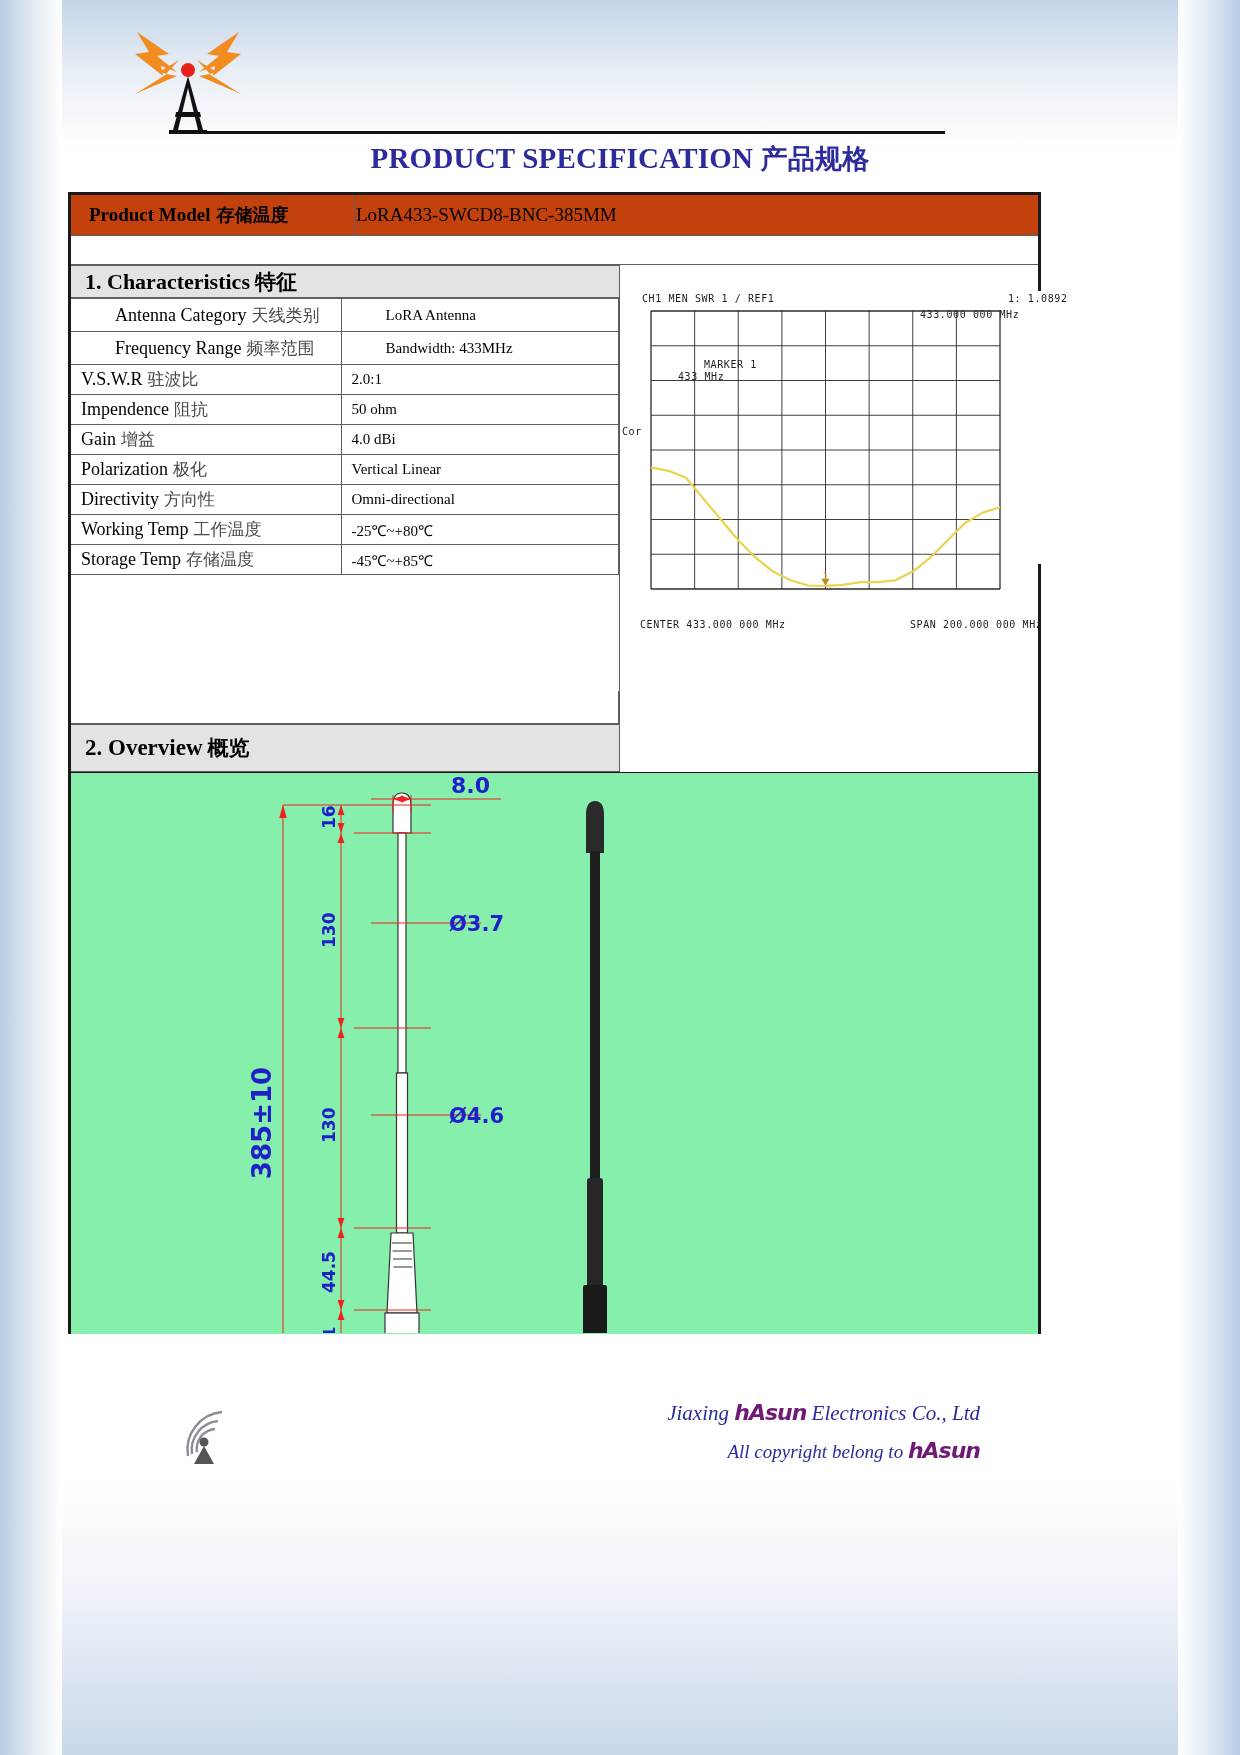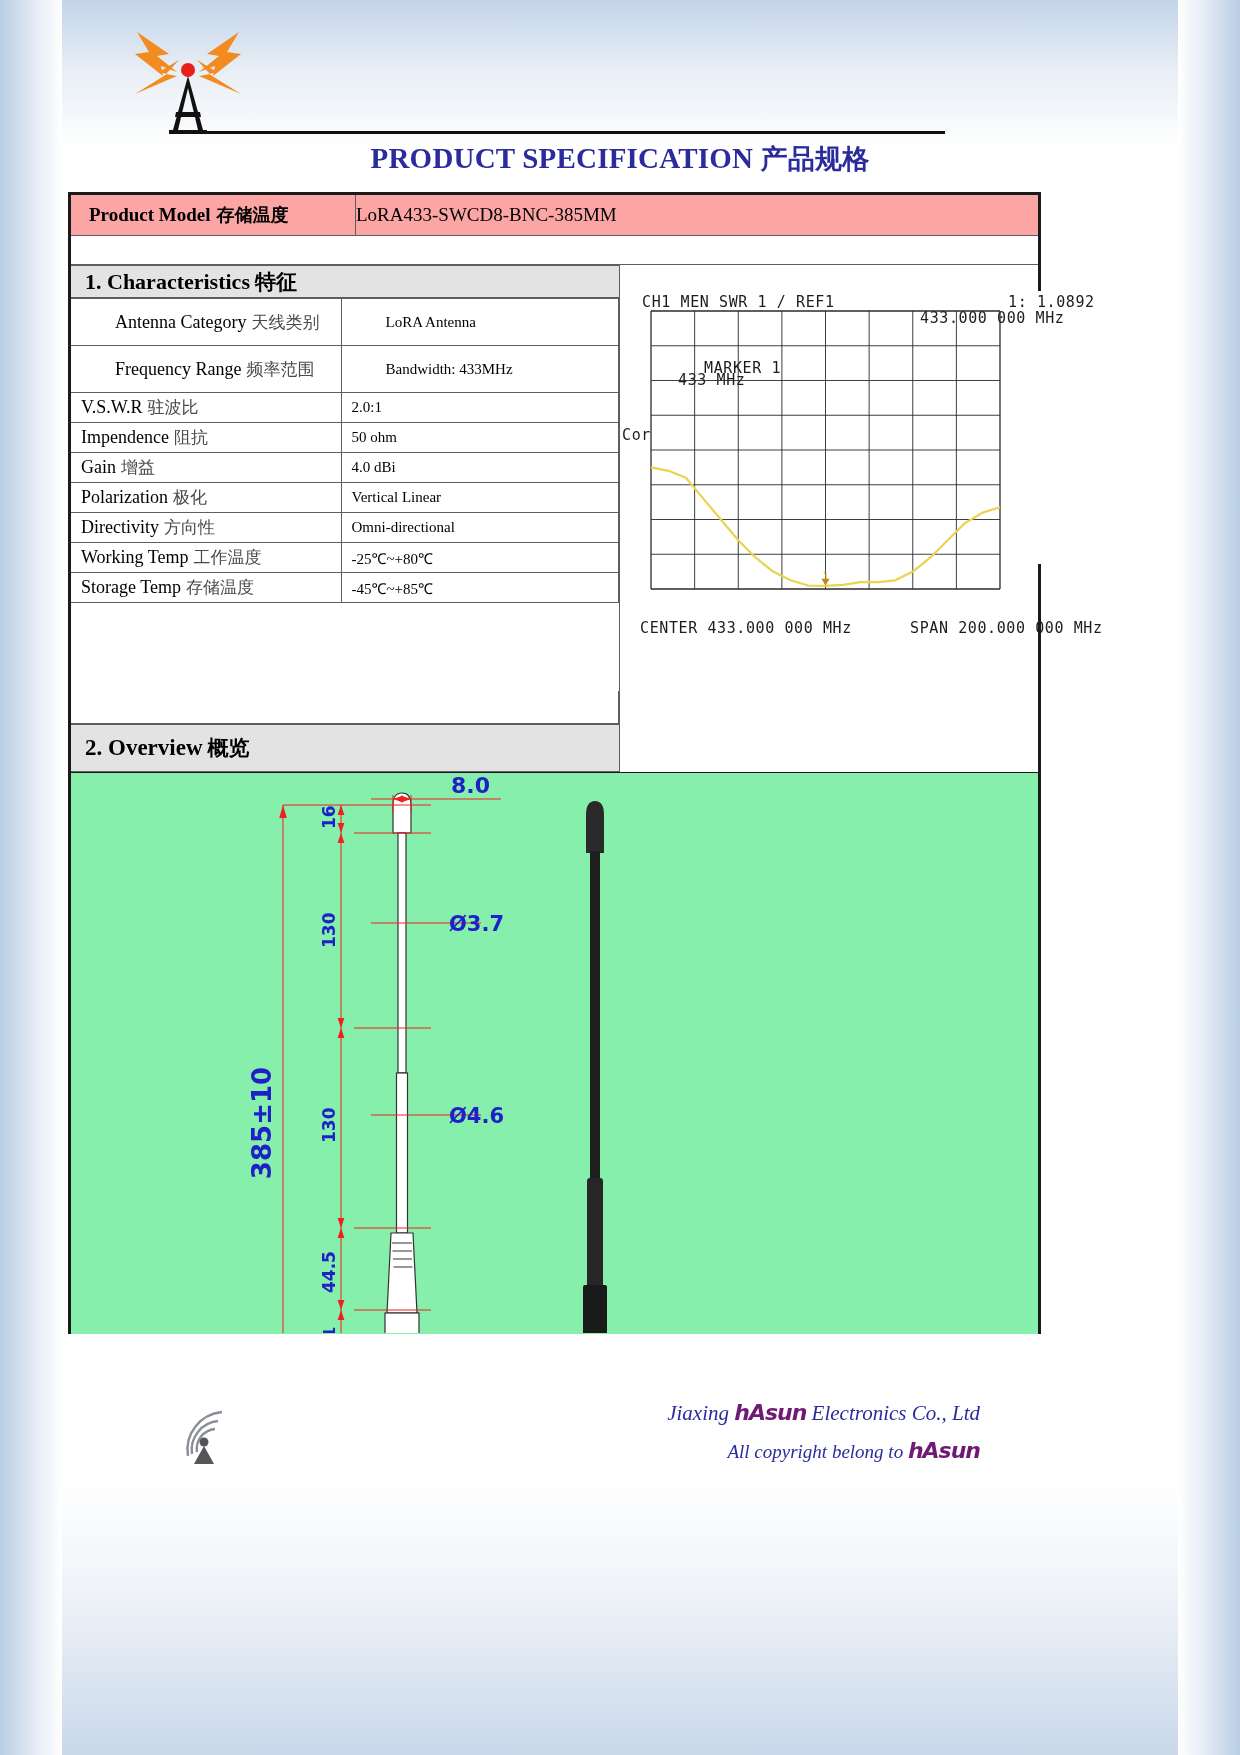--- a/index.html
+++ b/index.html
@@ -40,21 +40,21 @@
 
   
   #main-frame {
     position:absolute; left:68px; top:192px; width:973px; height:1142px;
     border:3px solid #1a1a1a; box-sizing:border-box; background:#fff;
   }
 
   
   #model-row {
     position:absolute; left:0; top:0; width:100%; height:41px;
-    background:#fca5a5; border-bottom:1px solid #5e5e5e; box-sizing:border-box;
+    background:#c2410c; border-bottom:1px solid #5e5e5e; box-sizing:border-box;
     display:flex; align-items:center;
   }
   #model-label {
     width:285px; height:100%; display:flex; align-items:center;
     padding-left:18px; box-sizing:border-box;
     font-size:19px; font-weight:bold; border-right:1px solid #5e5e5e;
   }
   #model-label .cn { font-family:"DejaVu Sans", sans-serif; font-size:18px; margin-left:6px; font-weight:bold;}
   #model-value { flex:1; text-align:left; font-size:19px; }
 
@@ -80,37 +80,37 @@
     position:absolute; left:0; top:103px; width:548px;
     border-collapse:collapse; table-layout:fixed;
   }
   #char-table td {
     border:1px solid #5e5e5e; border-left:none; height:30px;
     padding:0 0 0 10px; vertical-align:middle; box-sizing:border-box;
   }
   #char-table td.k { width:270px; font-size:18px; }
   #char-table td.k .cn { font-family:"DejaVu Sans", sans-serif; font-size:17px; color:#4a4a4a; margin-left:5px; }
   #char-table td.v { font-size:15px; }
-  #char-table tr.tall td { height:47px;padding-left:44px; }
+  #char-table tr.tall td { height:33px;padding-left:44px; }
 
   #char-blank {
     position:absolute; left:0; top:496px; width:548px; height:33px;
     border:1px solid #5e5e5e; border-left:none; border-top:none; box-sizing:border-box;
   }
 
   
   #vsep { position:absolute; left:548px; top:70px; width:0; height:507px;
           border-left:1px solid #5e5e5e; }
 
   
   #chart-box {
     position:absolute; left:549px; top:96px; width:422px; height:273px;
     background:#fff; font-family:"DejaVu Sans Mono", monospace; color:#1c1c1c;
   }
-  .chart-txt { position:absolute; font-size:15px; letter-spacing:.6px; white-space:nowrap; }
+  .chart-txt { position:absolute; font-size:10px; letter-spacing:.6px; white-space:nowrap; }
   #chart-svg { position:absolute; left:0; top:0; }
 
   
   #overview-area {
     position:absolute; left:0; top:577px; width:100%; height:562px;
     border-top:1px solid #1a1a1a; box-sizing:border-box; background:#86efac;
   }
   #draw-svg { position:absolute; left:0; top:0; }
 
   

